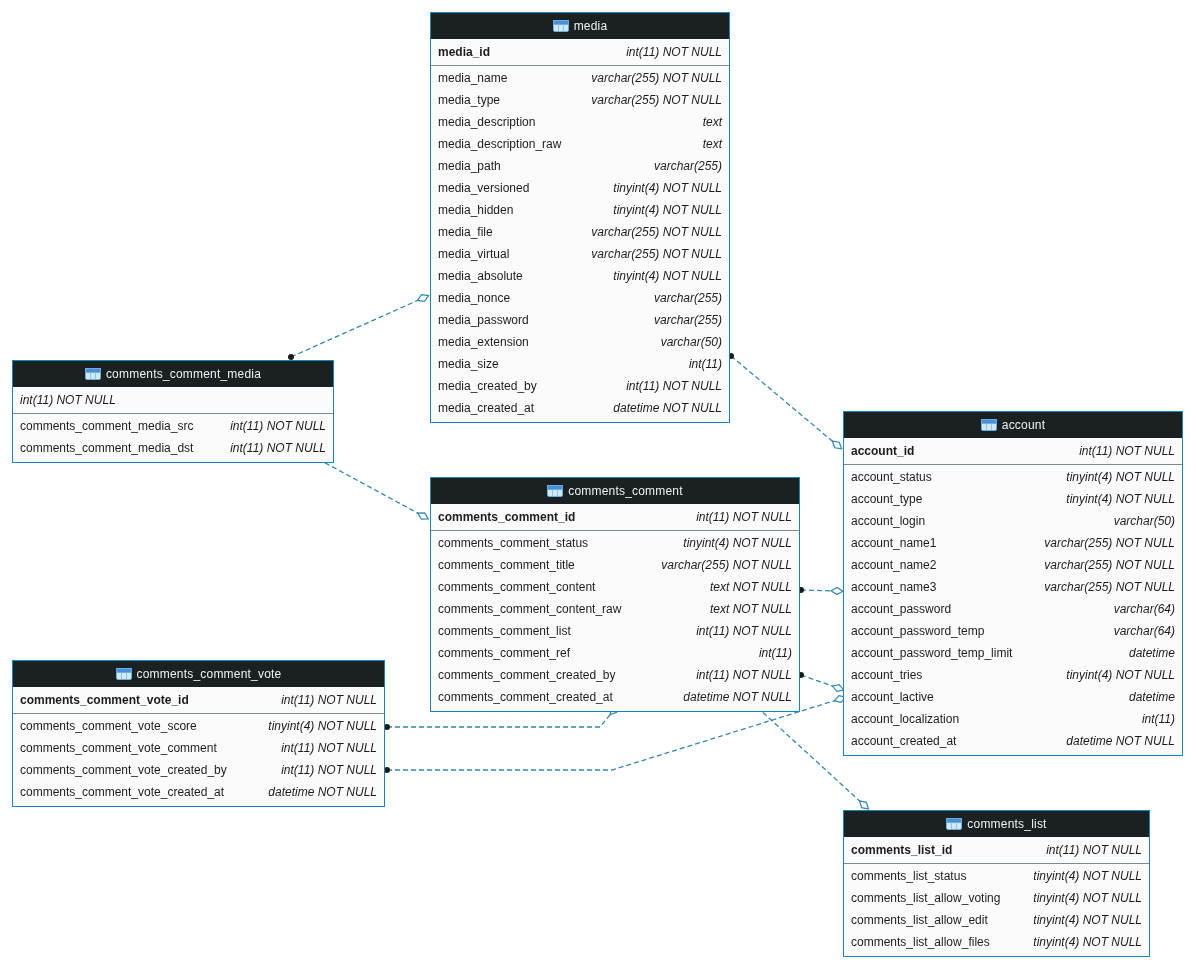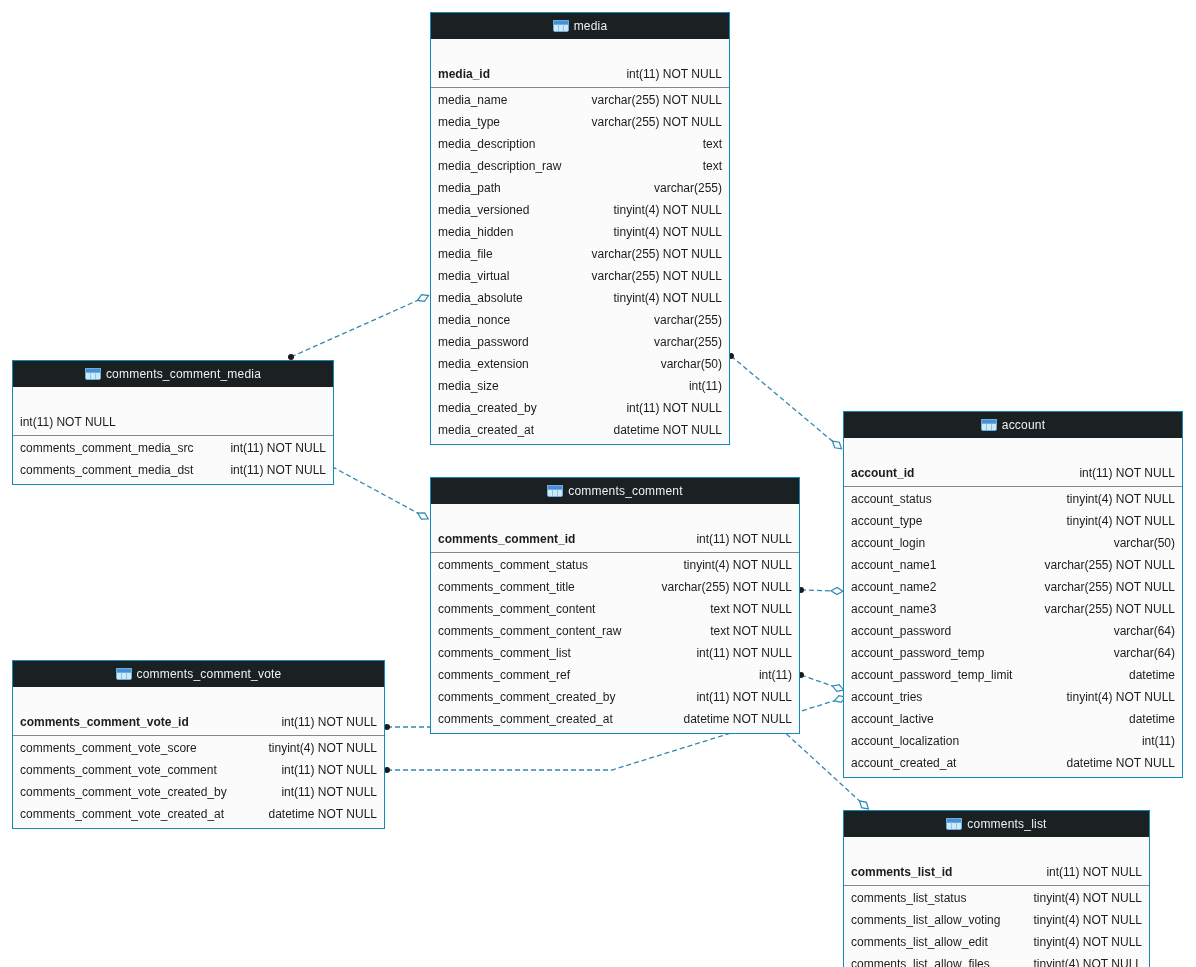--- a/index.html
+++ b/index.html
@@ -25,22 +25,22 @@
     height:26px;background:var(--header-bg);color:var(--header-text);
     display:flex;align-items:center;justify-content:center;gap:5px;
     font-size:12px;letter-spacing:0.2px;cursor:default;
   }
   .tbody{padding-bottom:3px;}
   .row{
     display:flex;justify-content:space-between;gap:14px;
     padding:0 7px;height:22px;line-height:22px;
     font-size:12px;color:#1c1c1c;white-space:nowrap;
   }
-  .row .ctype{text-align:right;}
-  .row.pk{height:26px;line-height:26px;border-bottom:1px solid var(--pk-sep);margin-bottom:1px;margin-top:22px;}
+  .row .ctype{text-align:right;font-style:italic;}
+  .row.pk{height:26px;line-height:26px;border-bottom:1px solid var(--pk-sep);margin-bottom:1px;}
   .row.pk .cname{font-weight:bold;}
   .ticon{flex:0 0 auto;display:block;}
 </style>
 </head>
 <body>
 
 <div class="canvas">
 
   <svg class="edges" id="edges" width="1196" height="967">
       <g>

